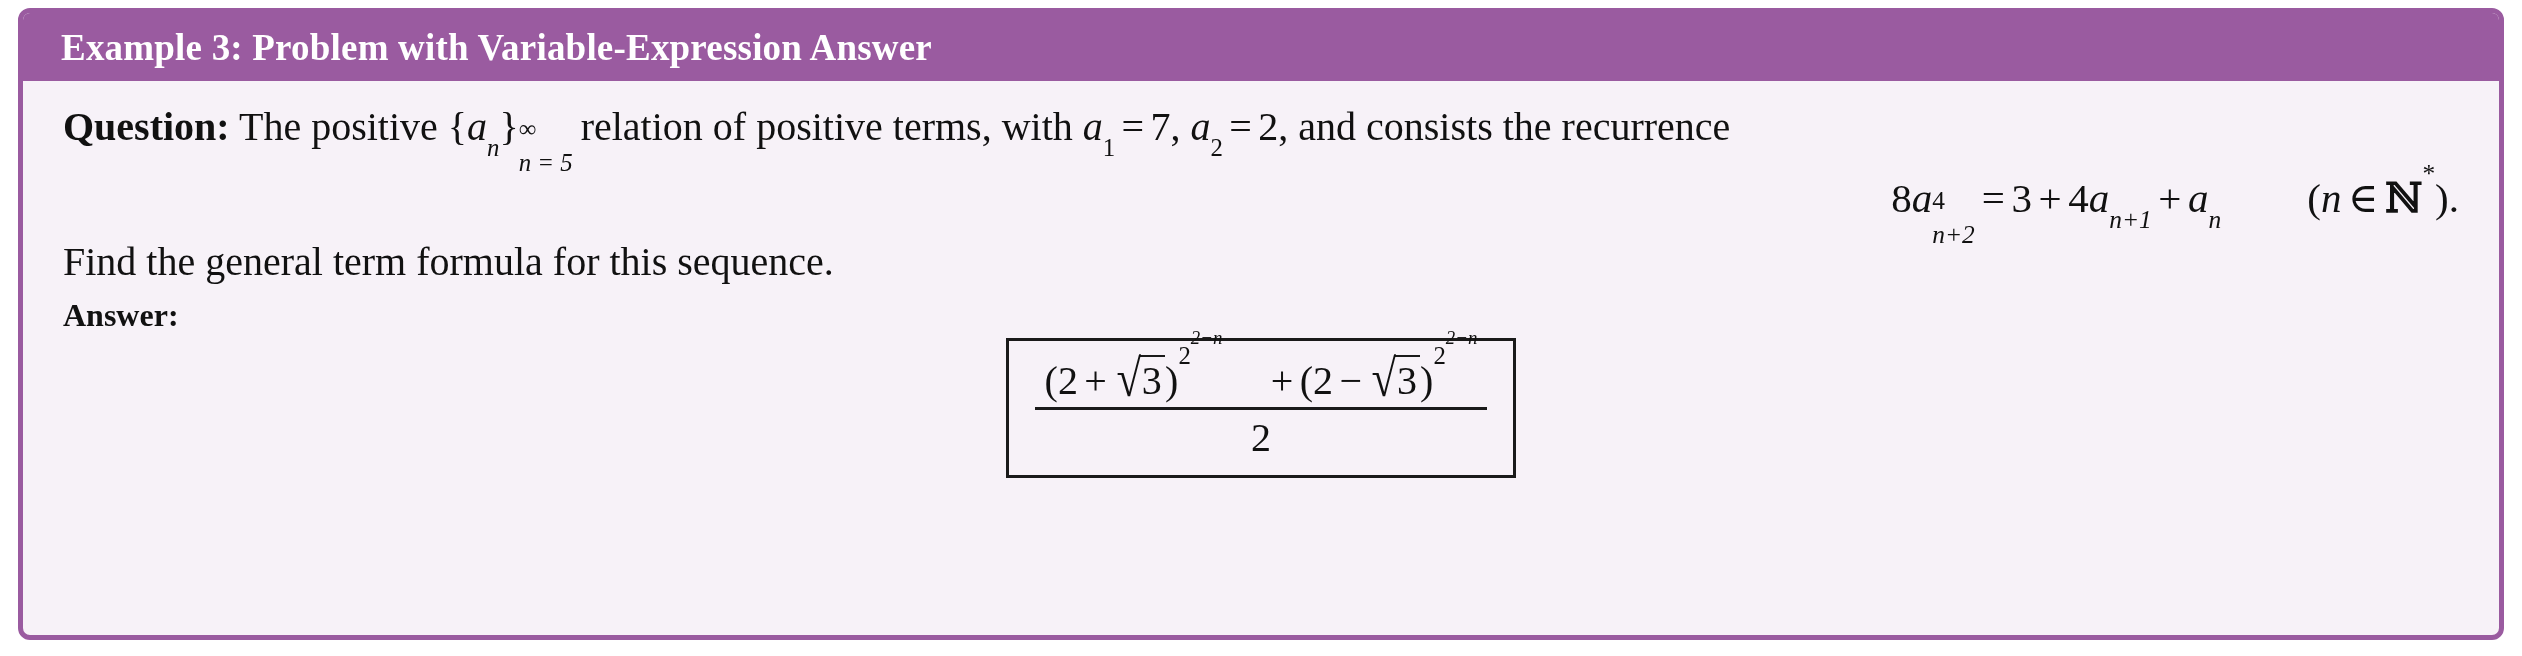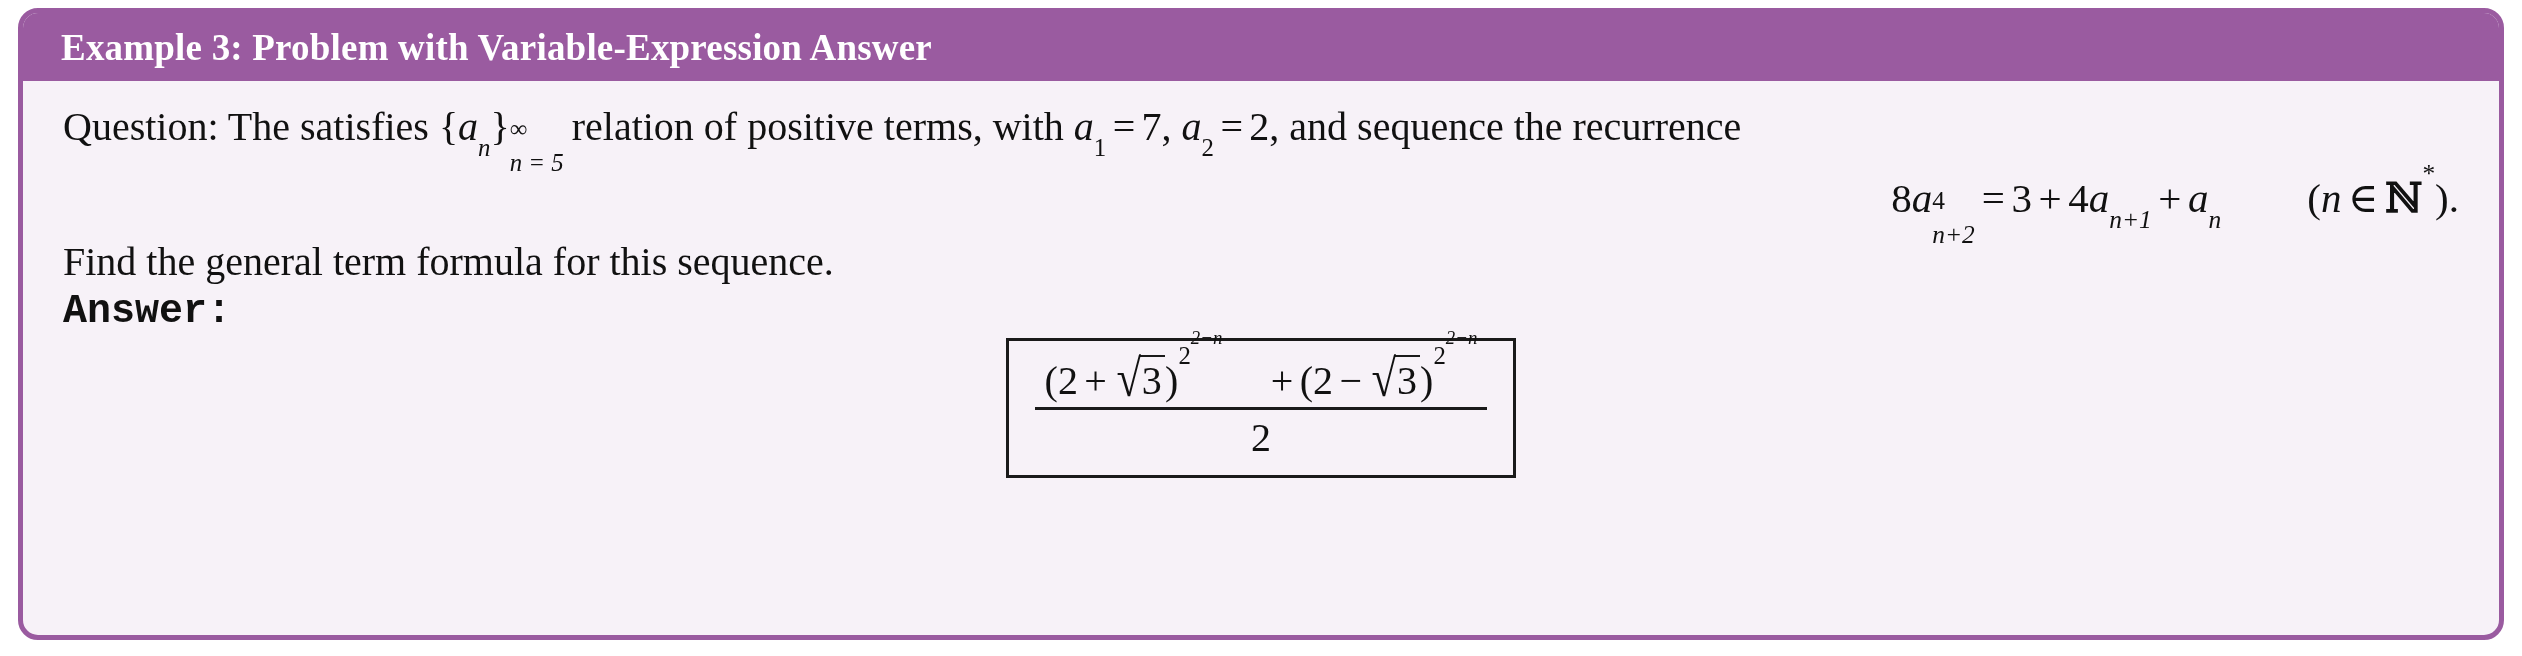--- a/index.html
+++ b/index.html
@@ -18,21 +18,21 @@
   }
 
   .example-card {
     position: absolute;
     left: 18px;
     top: 8px;
     width: 2486px;
     height: 632px;
     box-sizing: border-box;
     border: 5px solid #9a5ba0;
-    border-radius: 20px;
+    border-radius: 12px;
     background: #f7f2f8;
     overflow: hidden;
   }
 
   .card-header {
     height: 68px;
     background: #9a5ba0;
     display: flex;
     align-items: center;
     padding-left: 38px;
@@ -58,21 +58,21 @@
     font-size: 40px;
     line-height: 1.18;
     white-space: nowrap;
   }
 
   .qline.wrap2 {
     margin-top: 2px;
   }
 
   .lbl-bold {
-    font-weight: normal;
+    font-weight: bold;
   }
 
   
   .math {
     font-family: "Liberation Serif", "DejaVu Serif", serif;
     font-style: italic;
   }
   .mathup {
     font-style: normal;
   }
@@ -121,24 +121,23 @@
   .gap-wide { display: inline-block; width: 1.05em; }
 
   .find-line {
     font-size: 40px;
     margin-top: 16px;
     white-space: nowrap;
     font-family: Liberation Serif, serif;
   }
 
   .answer-label {
-    font-size: 40px;
-    font-weight: bold;
-    margin-top: 4px;
-    font-family: Liberation Mono, monospace;
+    font-size: 32px;
+    font-weight: bold;
+    margin-top: 12px;
   }
 
   .answer-box-wrap {
     display: flex;
     justify-content: center;
     margin-top: 4px;
   }
 
   .answer-box {
     border: 3px solid #1a1a1a;
@@ -200,28 +199,28 @@
   <div class="example-card">
 
     <div class="card-header">
       <span class="card-header-title">Example 3: Problem with Variable-Expression Answer</span>
     </div>
 
     <div class="card-body">
 
       <div class="qline">
         <span class="lbl-bold">Question:</span>
-        <span>The satisfies</span>
+        <span>The positive</span>
         <span class="math">
           <span class="mathup">{</span><span class="var">a</span><sub class="var">n</sub><span class="mathup">}</span><span class="subsup"><b>∞</b><i>n = 5</i></span>
         </span>
         <span class="gap-wide"></span>
         <span>relation of positive terms, with</span>
         <span class="math"><span class="var">a</span><sub class="num">1</sub><span class="op">=</span><span class="num">7</span></span><span>,</span>
-        <span class="math"><span class="var">a</span><sub class="num">2</sub><span class="op">=</span><span class="num">2</span></span><span>, and sequence the recurrence</span>
+        <span class="math"><span class="var">a</span><sub class="num">2</sub><span class="op">=</span><span class="num">2</span></span><span>, and consists the recurrence</span>
       </div>
 
 
       <div class="display-eq math">
         <span class="num">8</span><span class="var">a</span><span class="subsup"><b class="num">4</b><i>n+2</i></span><span class="gap-wide"></span><span class="op">=</span><span class="num">3</span><span class="op">+</span><span class="num">4</span><span class="var">a</span><sub class="var">n+1</sub><span class="op">+</span><span class="var">a</span><sub class="var">n</sub><span class="gap-wide"></span><span class="gap-wide"></span><span class="mathup">(</span><span class="var">n</span><span class="op">∈</span><span class="blackboard">ℕ</span><sup class="num">*</sup><span class="mathup">)</span><span class="mathup">.</span>
       </div>
 
       <div class="find-line">Find the general term formula for this sequence.</div>
 
       <div class="answer-label">Answer:</div>

